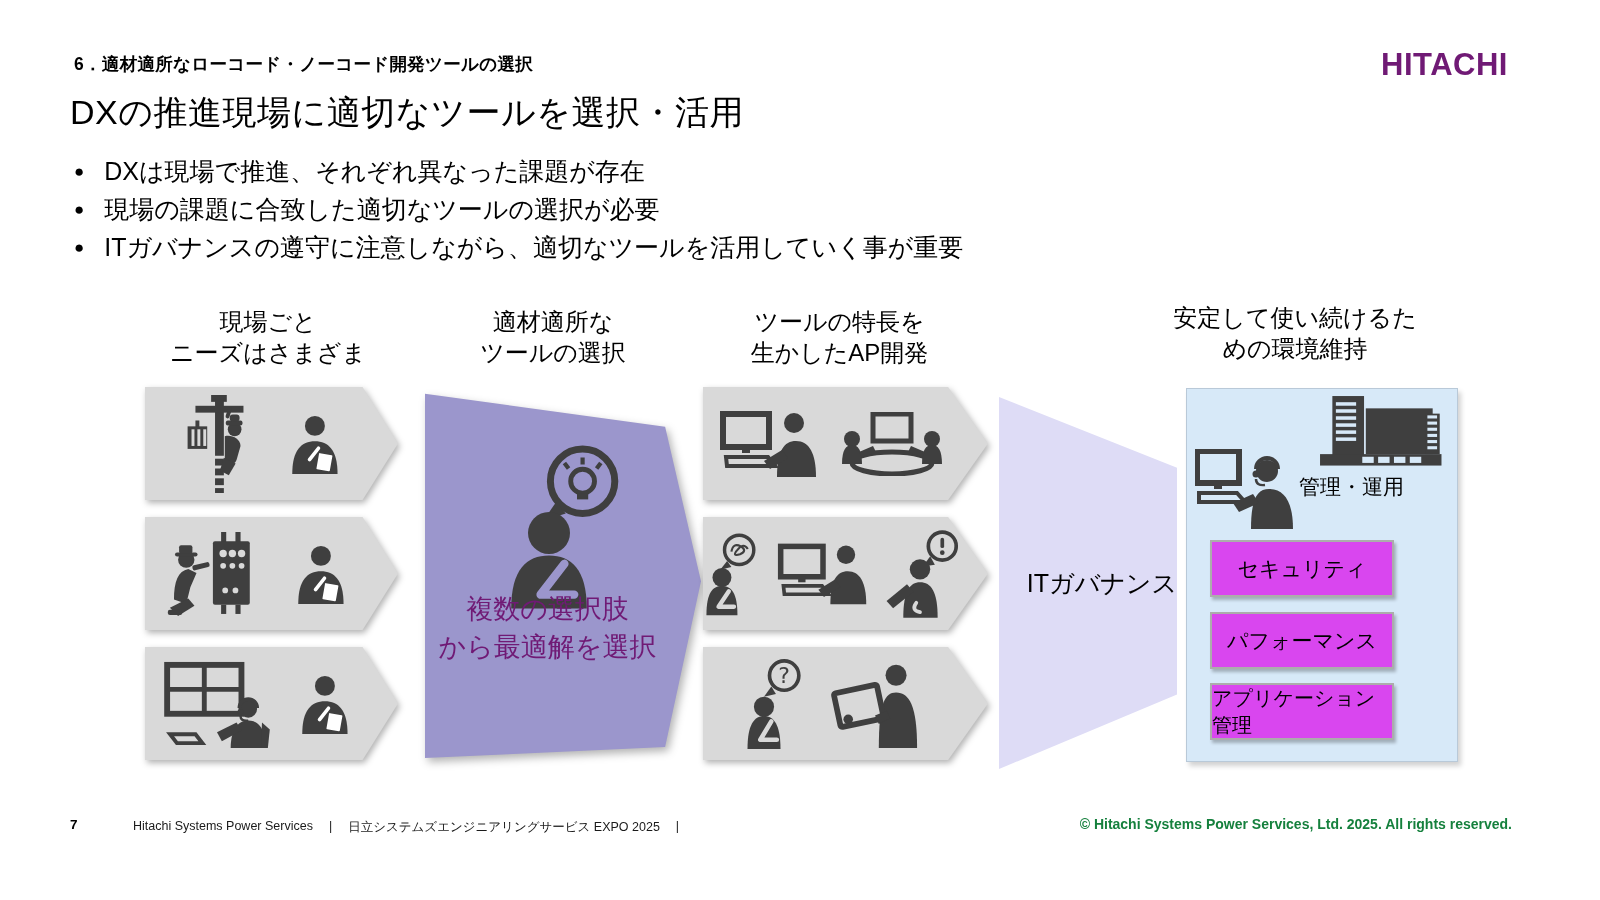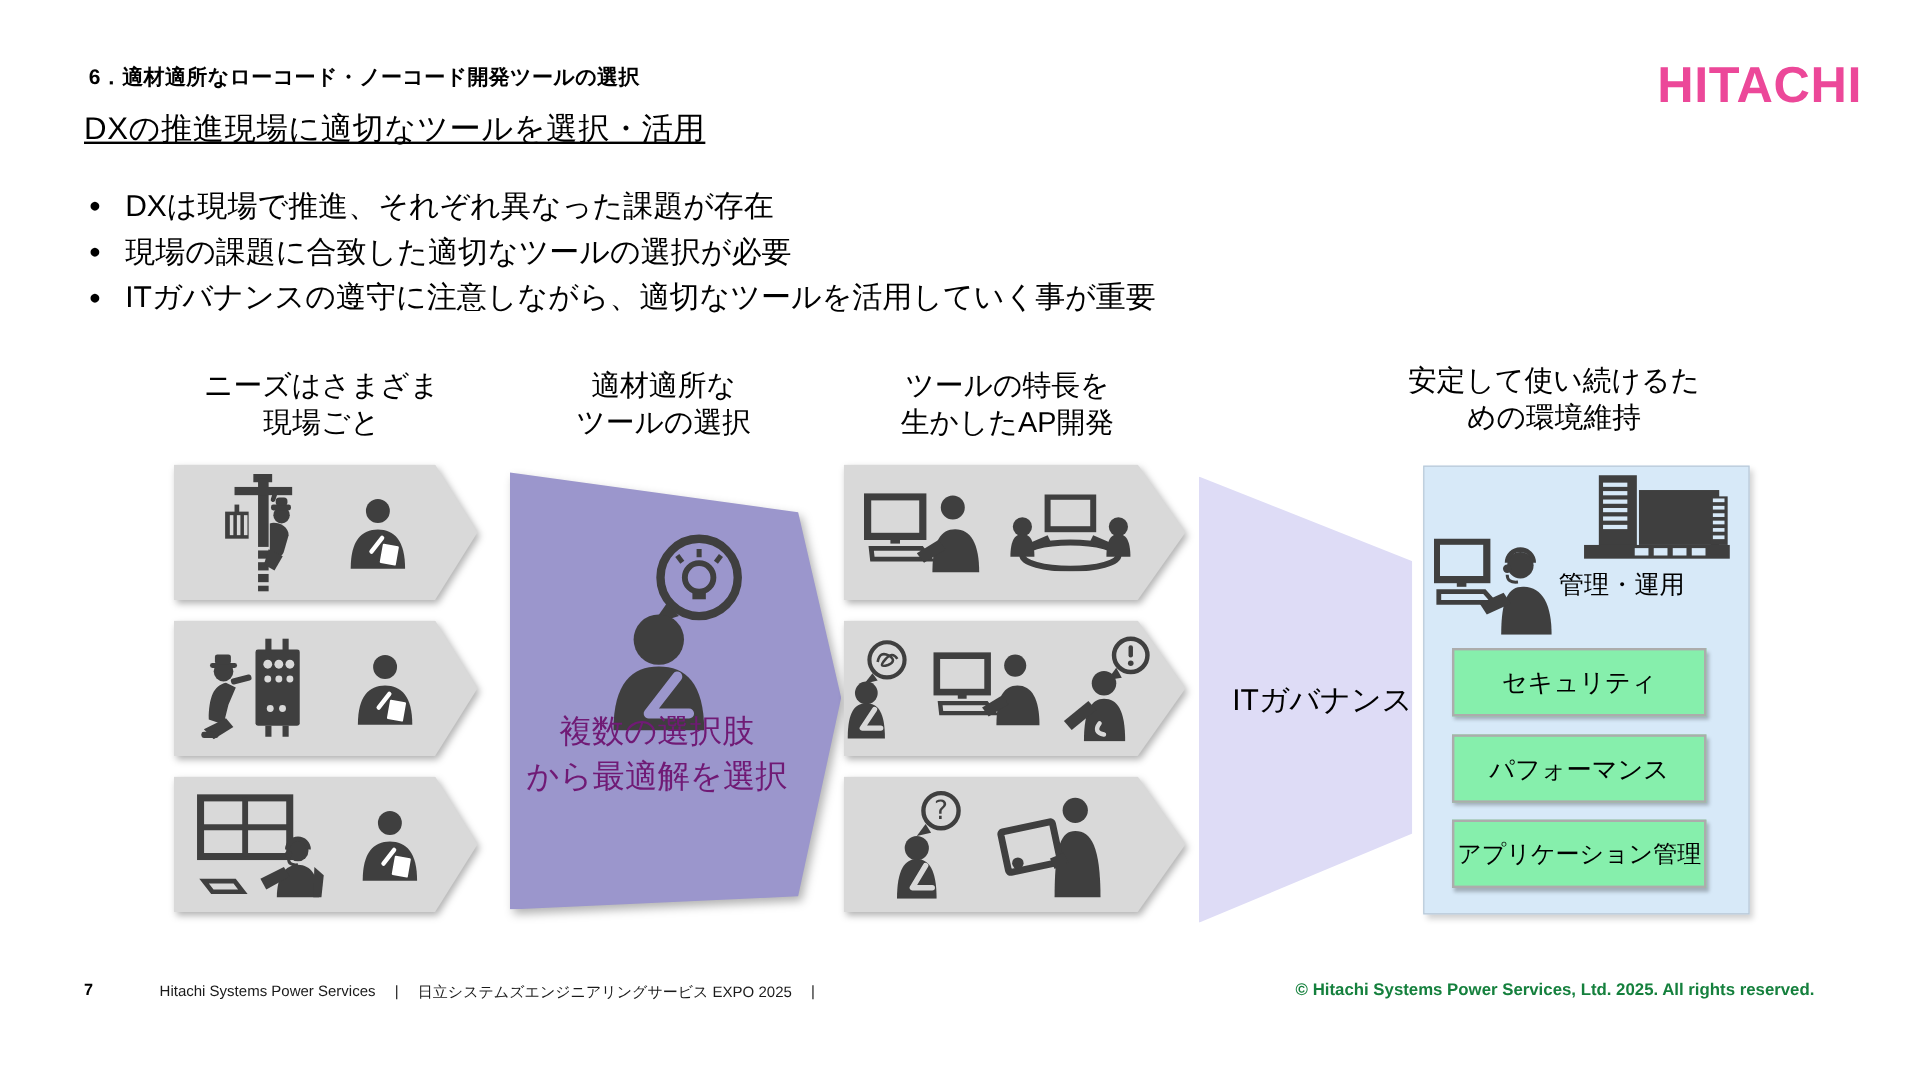--- a/index.html
+++ b/index.html
@@ -3,22 +3,22 @@
 <meta charset="utf-8">
 <style>
   html,body{margin:0;padding:0;background:#e8e8e8;}
   .slide{
     position:relative;width:1600px;height:900px;background:#ffffff;
     font-family:"Liberation Sans","DejaVu Sans",sans-serif;color:#000;overflow:hidden;
   }
   .abs{position:absolute;}
   
   .section-header{left:74px;top:52px;font-size:17.5px;font-weight:700;letter-spacing:.3px;}
-  .logo{left:1381px;top:47px;font-size:42px;font-weight:800;letter-spacing:.5px;color:#ec4899;}
-  .title{left:70px;top:90px;font-size:26px;font-weight:400;letter-spacing:.5px;text-decoration:underline;}
+  .logo{left:1381px;top:47px;font-size:31px;font-weight:800;letter-spacing:.5px;color:#701a75;}
+  .title{left:70px;top:90px;font-size:34px;font-weight:400;letter-spacing:.5px;}
   
   .bullets{left:74px;top:152px;}
   .bullet{display:flex;align-items:center;height:38px;font-size:25px;}
   .bullet .dot{font-size:17px;margin-right:20px;line-height:1;}
   
   .step-h{font-size:24px;line-height:31px;text-align:center;}
   .h1{left:148px;top:306px;width:240px;}
   .h2{left:428px;top:306px;width:250px;}
   .h3{left:712px;top:306px;width:255px;}
   .h4{left:1152px;top:302px;width:286px;}
@@ -51,21 +51,21 @@
   .funnel span{font-size:25px;}
   
   .panel{
     left:1186px;top:388px;width:272px;height:374px;background:#D7E9F8;
     border:1px solid #b9c9d8;box-sizing:border-box;box-shadow:3px 4px 5px rgba(0,0,0,.18);
   }
   .panel .building{position:absolute;left:126px;top:6px;}
   .panel .operator{position:absolute;left:8px;top:60px;}
   .mgmt-label{position:absolute;left:112px;top:84px;font-size:21px;}
   .pbox{
-    position:absolute;left:23px;width:212px;height:57px;background:#86efac;
+    position:absolute;left:23px;width:184px;height:57px;background:#d946ef;
     border:2px solid #ACACAC;box-sizing:border-box;box-shadow:2px 3px 3px rgba(0,0,0,.25);
     display:flex;align-items:center;justify-content:center;font-size:21px;
   }
   .pb1{top:151px;} .pb2{top:223px;} .pb3{top:294px;font-size:20px;}
   
   .page-num{left:70px;top:817px;font-size:13.5px;font-weight:700;}
   .footer-left{left:133px;top:819px;font-size:12.5px;display:flex;gap:16px;color:#1a1a1a;}
   .footer-right{right:88px;top:816px;font-size:14px;font-weight:700;color:#15803d;}
   svg{display:block;}
 </style>
@@ -87,22 +87,22 @@
       <span class="dot">●</span>
       <span>現場の課題に合致した適切なツールの選択が必要</span>
     </div>
     <div class="bullet">
       <span class="dot">●</span>
       <span>ITガバナンスの遵守に注意しながら、適切なツールを活用していく事が重要</span>
     </div>
   </div>
 
   <div class="abs step-h h1">
+    <div>現場ごと</div>
     <div>ニーズはさまざま</div>
-    <div>現場ごと</div>
   </div>
   <div class="abs step-h h2">
     <div>適材適所な</div>
     <div>ツールの選択</div>
   </div>
   <div class="abs step-h h3">
     <div>ツールの特長を</div>
     <div>生かしたAP開発</div>
   </div>
   <div class="abs step-h h4">

